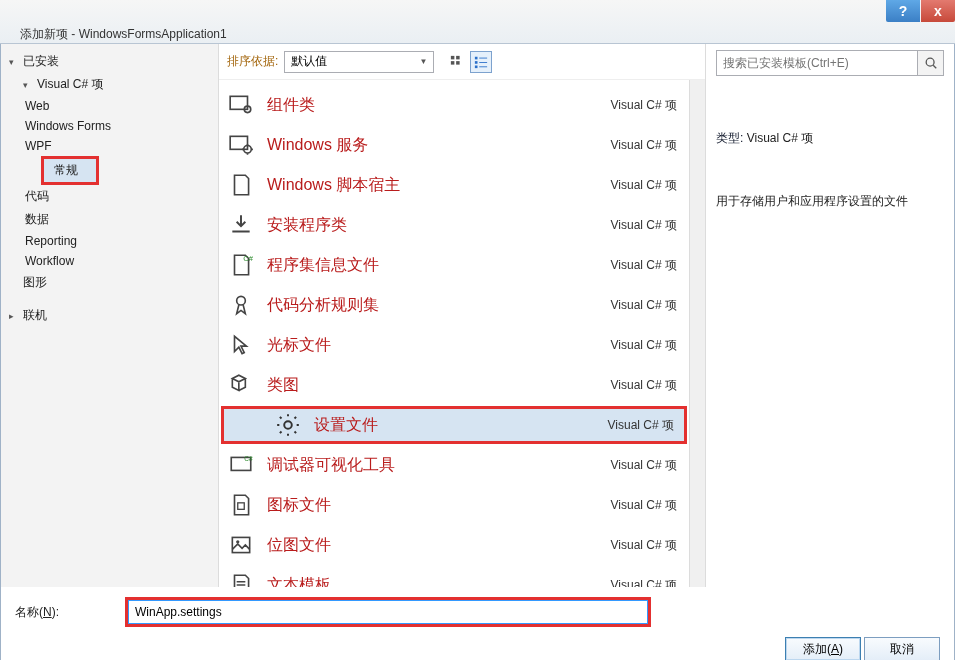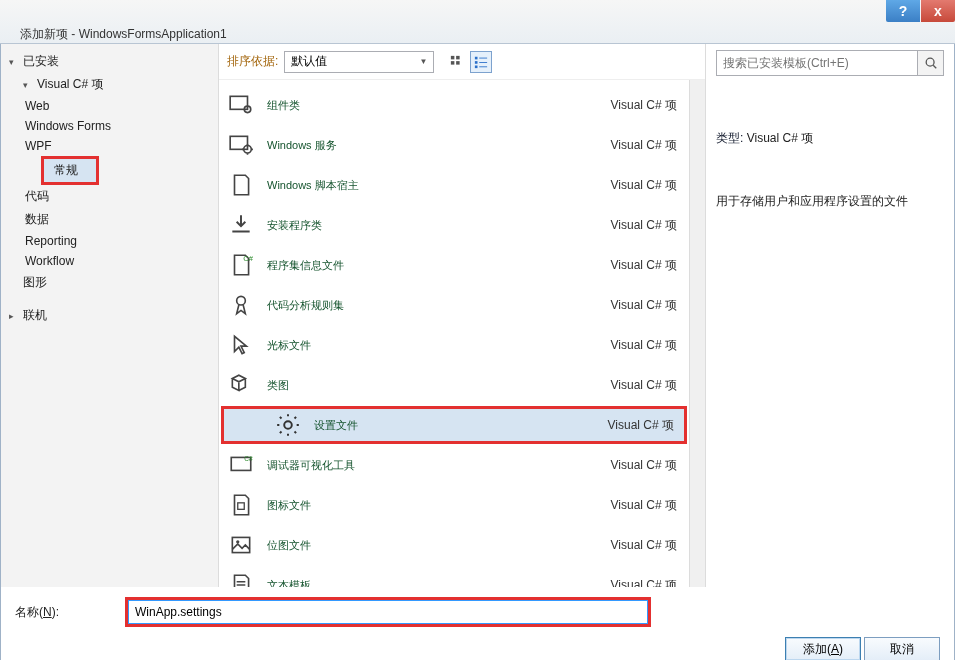--- a/index.html
+++ b/index.html
@@ -125,21 +125,21 @@
     }
     .template-row.selected { background: #d6e4f2; padding-left: 48px; }
     .template-row.selected.red-box { border: 3px solid #e33030; }
     .tmpl-icon {
       width: 32px; height: 32px;
       display: flex; align-items: center; justify-content: center;
       margin-right: 10px;
       color: #444;
     }
     .tmpl-icon svg { width: 26px; height: 26px; }
-    .tmpl-name { flex: 1; color: #14532d; font-size: 11px; }
+    .tmpl-name { flex: 1; color: #b91c1c; font-size: 16px; }
     .tmpl-cat { color: #333; font-size: 12px; }
 
     
     .right-panel {
       width: 248px;
       display: flex;
       flex-direction: column;
       padding: 6px 10px;
       gap: 40px;
     }

